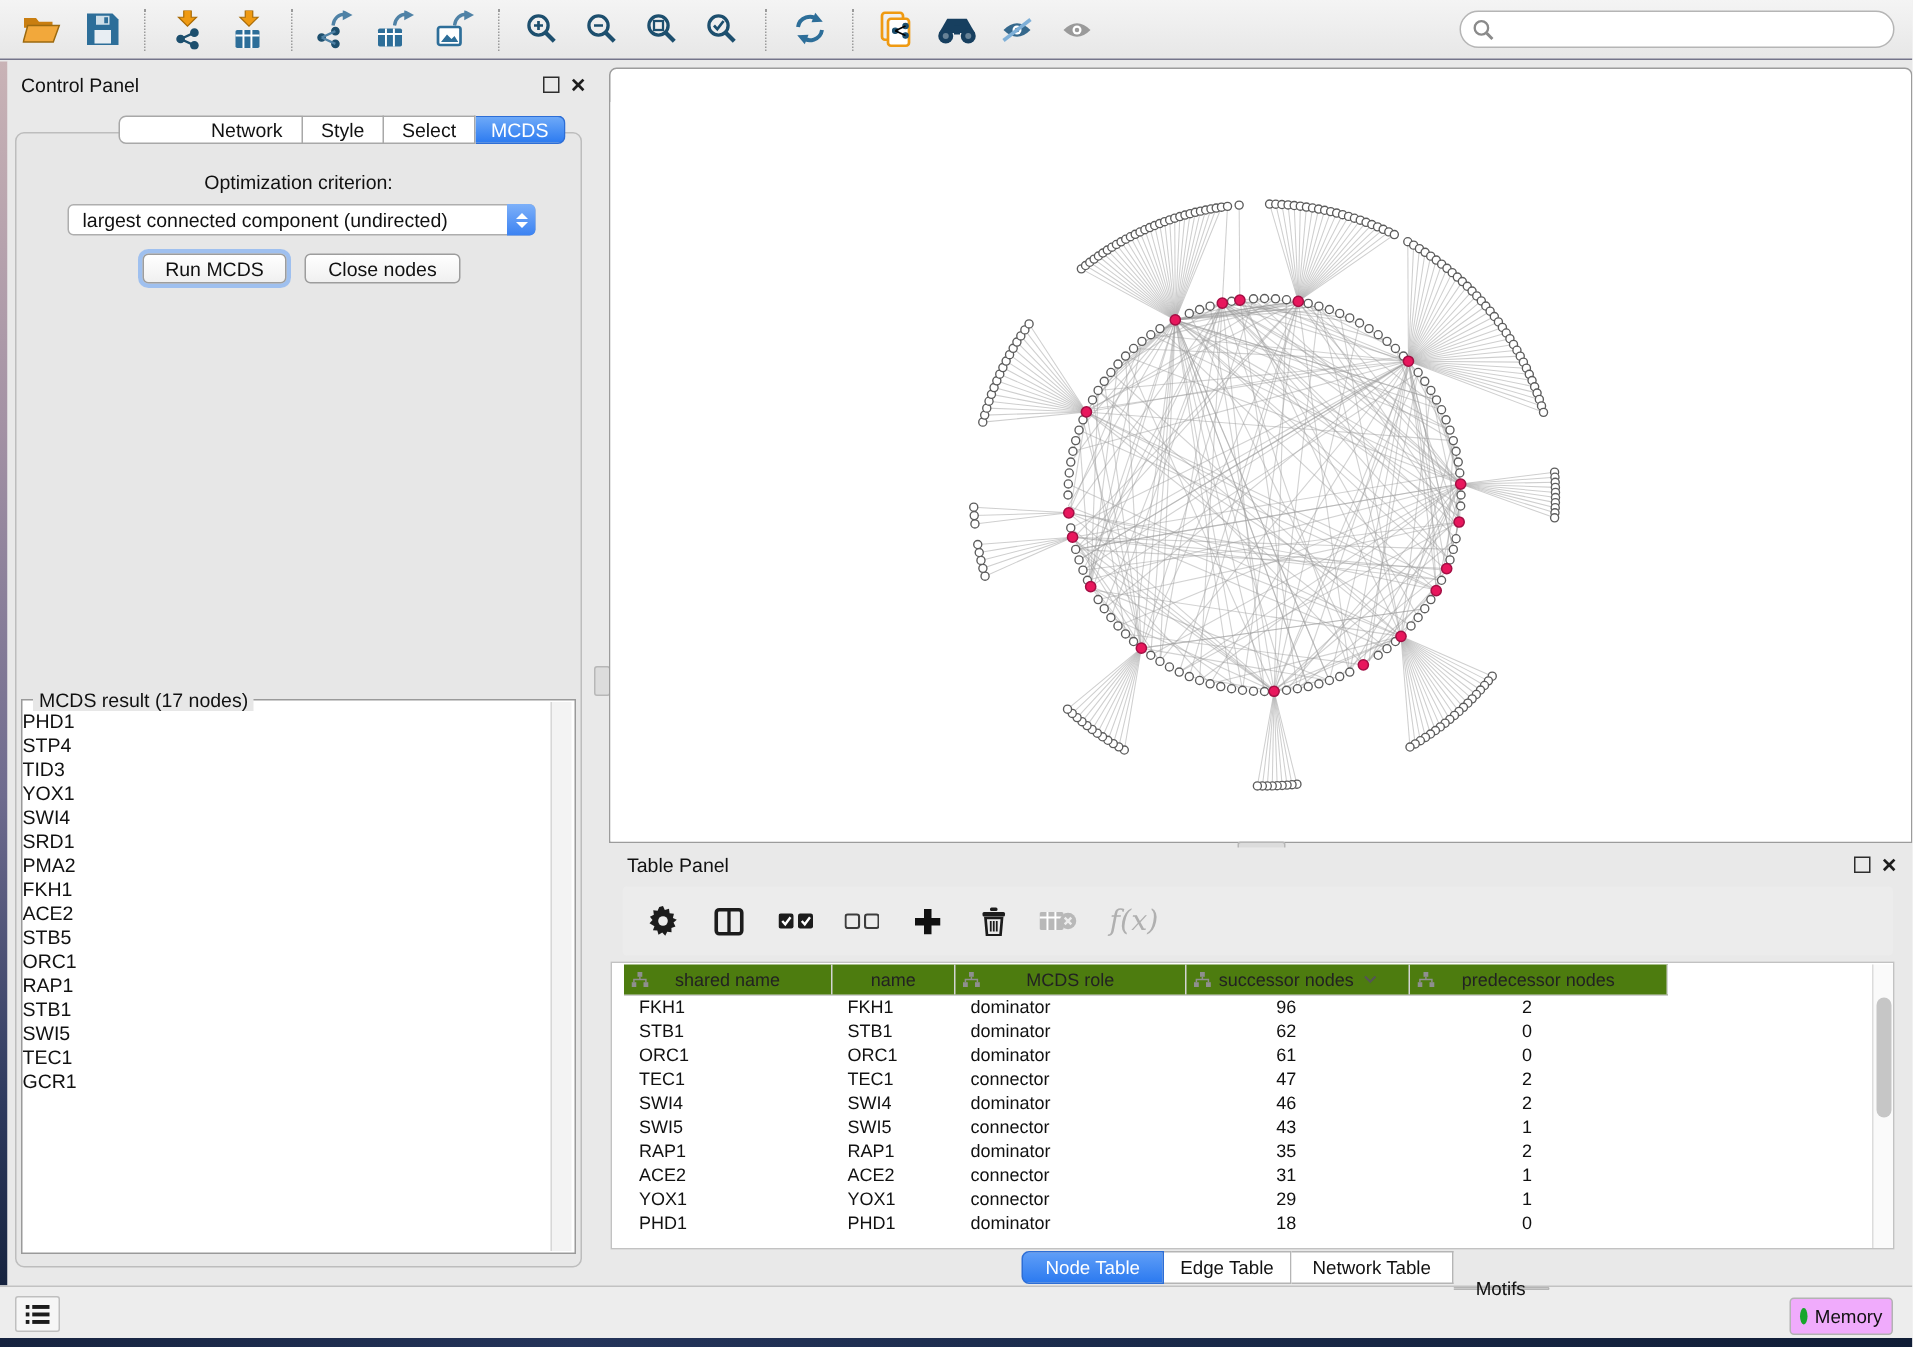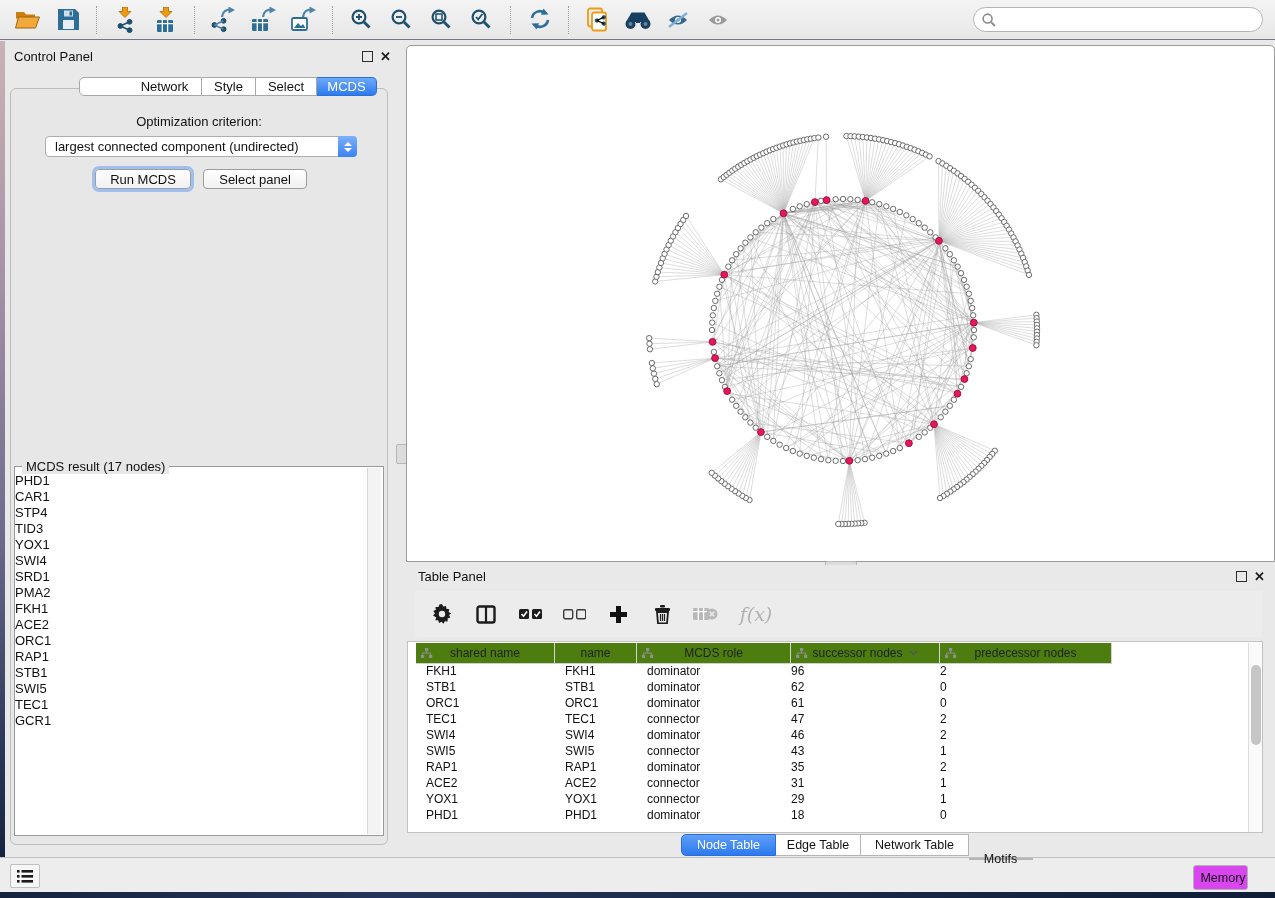--- a/index.html
+++ b/index.html
@@ -86,36 +86,36 @@
 
   .tbl-block{left:1px;top:76px;width:856px;height:192px;background:#fff;border:1px solid #c2c2c2;box-sizing:border-box;}
   .thead{left:8px;top:1px;height:20px;display:flex;background:#4d7c0f;border-bottom:1px solid #cfcfcf;}
   .th{position:relative;display:flex;align-items:center;justify-content:center;font-size:12px;color:#222;
       border-right:1px solid #d4d4d4;box-sizing:border-box;cursor:pointer;}
   .th .tree{position:absolute;left:5px;top:5px;}
   .c0{width:139px;} .c1{width:82px;} .c2{width:154px;} .c3{width:149px;} .c4{width:172px;}
   .trows{left:8px;top:21px;}
   .trow{display:flex;height:16px;cursor:default;}
   .tcell{font-size:12px;color:#111;line-height:16px;box-sizing:border-box;padding-left:10px;white-space:nowrap;overflow:hidden;}
-  .tcell.c3,.tcell.c4{text-align:left;padding-right:16px;padding-left:0;}
+  .tcell.c3,.tcell.c4{text-align:center;padding-right:16px;padding-left:0;}
   .tscroll{left:840px;top:1px;width:14px;height:189px;background:#fafafa;border-left:1px solid #dcdcdc;box-sizing:border-box;}
   .tthumb{left:1.5px;top:22px;width:10px;height:80px;background:#c6c6c6;border-radius:5px;}
 
   .bottom-tabs{left:261px;top:269px;height:22px;display:flex;z-index:2;}
   .btab{background:#fff;border:1px solid #b5b5b5;border-left:none;font-size:12.5px;display:flex;
         align-items:center;justify-content:center;color:#111;cursor:pointer;}
   .btab:first-child{border-left:1px solid #b5b5b5;border-radius:5px 0 0 5px;}
   .btab:last-child{border-radius:0 5px 5px 0;margin-top:24px;}
   .btab.active{background:linear-gradient(#5f9ef7,#2c7af0);color:#fff;border-color:#2d6ed6;margin-left:14px;}
 
   
   .statusbar{left:0;top:857px;width:1275px;height:35px;background:#ededed;border-top:1px solid #c2c2c2;box-sizing:border-box;}
   .list-btn{left:10px;top:6px;width:30px;height:24px;background:#f6f6f6;border:1px solid #bfbfbf;border-radius:2px;
     display:flex;align-items:center;justify-content:center;cursor:pointer;}
-  .mem-btn{left:1193px;top:7px;width:55px;height:25px;background:#d946ef;border:1px solid #b3b3b3;border-radius:3px;
+  .mem-btn{left:1193px;top:7px;width:69px;height:25px;background:#f0abfc;border:1px solid #b3b3b3;border-radius:3px;
     display:flex;align-items:center;justify-content:center;gap:5px;font-size:12.5px;color:#111;cursor:pointer;}
   .mem-dot{width:11px;height:11px;border-radius:50%;background:#17a62b;}
   svg{display:block;}
 </style>
 </head>
 <body>
 
 <svg width="0" height="0" style="position:absolute">
   <defs>
     <g id="g-share">
@@ -321,35 +321,35 @@
 
     <div class="abs dropdown">
       <div class="val">largest connected component (undirected)</div>
       <div class="dd-step">
           <span class="up"></span>
           <span class="dn"></span>
         </div>
     </div>
 
     <button class="abs btn run-btn">Run MCDS</button>
-    <button class="abs btn closep-btn">Select panel</button>
+    <button class="abs btn closep-btn">Close nodes</button>
 
     <div class="abs fieldset"></div>
     <div class="abs legend">MCDS result (17 nodes)</div>
     <div class="abs mcds-list" id="mcds-list">
         <div class="mcds-item">PHD1</div>
-        <div class="mcds-item">CAR1</div>
         <div class="mcds-item">STP4</div>
         <div class="mcds-item">TID3</div>
         <div class="mcds-item">YOX1</div>
         <div class="mcds-item">SWI4</div>
         <div class="mcds-item">SRD1</div>
         <div class="mcds-item">PMA2</div>
         <div class="mcds-item">FKH1</div>
         <div class="mcds-item">ACE2</div>
+        <div class="mcds-item">STB5</div>
         <div class="mcds-item">ORC1</div>
         <div class="mcds-item">RAP1</div>
         <div class="mcds-item">STB1</div>
         <div class="mcds-item">SWI5</div>
         <div class="mcds-item">TEC1</div>
         <div class="mcds-item">GCR1</div>
       </div>
     <div class="abs fs-scroll"></div>
   </div>
 

